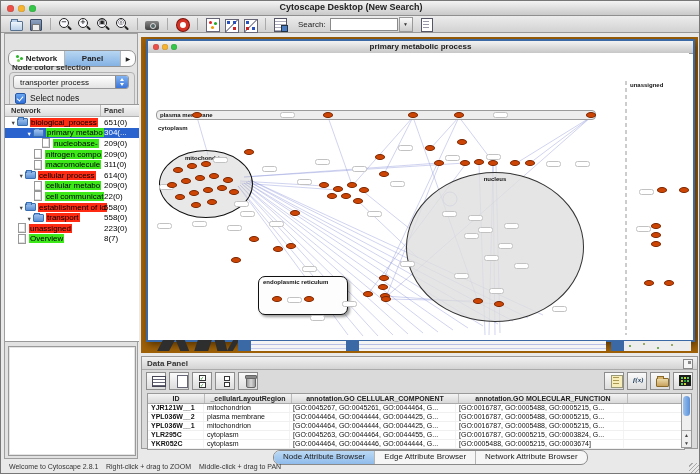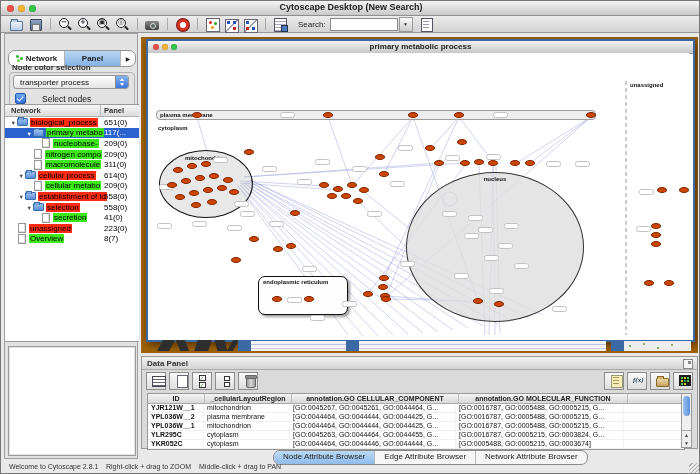--- a/index.html
+++ b/index.html
@@ -47,21 +47,21 @@
   .cp-tab.selected{background:linear-gradient(#b7d6f2,#84b2e4)}
   .cp-tab-arrow{width:14px;display:flex;align-items:center;justify-content:center;font-size:6px;color:#222}
   .net-tab-icon{width:7px;height:7px;position:relative}
   .net-tab-icon::before{content:'';position:absolute;left:0;top:0;width:3px;height:3px;border-radius:50%;background:#2ab52a;box-shadow:4px 2px 0 #2ab52a,1px 4px 0 #7c5}
   .cp-group-label{position:absolute;left:7px;top:29px;font-size:8px;font-weight:bold;color:#333}
   .cp-group{position:absolute;left:4px;top:38px;width:124px;height:34px;border:1px solid #b2b2b2;border-radius:4px}
   .combo{position:absolute;left:8px;top:41px;width:116px;height:14px;border:1px solid #98989a;border-radius:3px;background:linear-gradient(#fff,#e4e4e4);font-size:8px;line-height:13px;padding-left:6px;box-sizing:border-box;color:#111}
   .combo .stepper{position:absolute;right:0;top:0;width:12px;height:12px;background:linear-gradient(#82b4f2,#3a74d8);border-radius:0 2px 2px 0;border-left:1px solid #888}
   .combo .stepper::before{content:'';position:absolute;left:3.5px;top:2px;border-left:2.5px solid transparent;border-right:2.5px solid transparent;border-bottom:3px solid #fff}
   .combo .stepper::after{content:'';position:absolute;left:3.5px;bottom:2px;border-left:2.5px solid transparent;border-right:2.5px solid transparent;border-top:3px solid #fff}
-  .cb-row{position:absolute;left:10px;top:59px;display:flex;align-items:center;gap:16px}
+  .cb-row{position:absolute;left:10px;top:59px;display:flex;align-items:flex-start;gap:4px}
   .checkbox{width:9px;height:9px;border-radius:2px;background:linear-gradient(#6aa6ee,#2f6fd8);border:1px solid #2858a8;position:relative}
   .checkbox::after{content:'';position:absolute;left:2px;top:1px;width:3px;height:5px;border:solid #fff;border-width:0 1.5px 1.5px 0;transform:rotate(40deg)}
   .cb-label{font-size:8.5px;color:#111}
   .tree-wrap{position:absolute;left:0;top:70px;width:134px;height:238px;background:#fff;border-top:1px solid #999;border-bottom:1px solid #999;overflow:hidden;box-sizing:border-box}
   .tree-head{position:relative;height:11px;background:linear-gradient(#f6f6f6,#dcdcdc);border-bottom:1px solid #b0b0b0;font-size:7.5px;font-weight:bold;color:#333}
   .th-net{position:absolute;left:6px;top:1px}
   .th-nodes{position:absolute;left:99px;top:1px}
   .th-div{position:absolute;left:95px;top:0;width:1px;height:11px;background:#bbb}
   .tree-row{position:relative;height:10.6px;display:flex;align-items:center;white-space:nowrap}
   .tree-row.sel{background:#2a63cd}
@@ -222,21 +222,21 @@
           <div class="tree-row">
             <span class="indent" style="width: 11px;"><span class="tri">▼</span></span>
             <span class="t-folder"></span>
             <span class="t-label red">biological_process</span>
             <span class="t-count">651(0)</span>
           </div>
           <div class="tree-row sel">
             <span class="indent" style="width: 27px;"><span class="tri">▼</span></span>
             <span class="t-folder"></span>
             <span class="t-label green">primary metabo</span>
-            <span class="t-count">117(...</span>
+            <span class="t-count">304(...</span>
           </div>
           <div class="tree-row">
             <span class="indent" style="width: 35px;"></span>
             <span class="t-file"></span>
             <span class="t-label green">nucleobase-</span>
             <span class="t-count">209(0)</span>
           </div>
           <div class="tree-row">
             <span class="indent" style="width: 27px;"></span>
             <span class="t-file"></span>
@@ -255,36 +255,36 @@
             <span class="t-label red">cellular process</span>
             <span class="t-count">614(0)</span>
           </div>
           <div class="tree-row">
             <span class="indent" style="width: 27px;"></span>
             <span class="t-file"></span>
             <span class="t-label green">cellular metabo</span>
             <span class="t-count">209(0)</span>
           </div>
           <div class="tree-row">
+            <span class="indent" style="width: 27px;"></span>
+            <span class="t-file"></span>
+            <span class="t-label green">cell communicat</span>
+            <span class="t-count">22(0)</span>
+          </div>
+          <div class="tree-row">
             <span class="indent" style="width: 19px;"><span class="tri">▼</span></span>
             <span class="t-folder"></span>
             <span class="t-label red">establishment of lo</span>
             <span class="t-count">558(0)</span>
           </div>
           <div class="tree-row">
             <span class="indent" style="width: 27px;"><span class="tri">▼</span></span>
             <span class="t-folder"></span>
-            <span class="t-label red">selection</span>
+            <span class="t-label red">transport</span>
             <span class="t-count">558(0)</span>
-          </div>
-          <div class="tree-row">
-            <span class="indent" style="width: 35px;"></span>
-            <span class="t-file"></span>
-            <span class="t-label green">secretion</span>
-            <span class="t-count">41(0)</span>
           </div>
           <div class="tree-row">
             <span class="indent" style="width: 11px;"></span>
             <span class="t-file"></span>
             <span class="t-label red">unassigned</span>
             <span class="t-count">223(0)</span>
           </div>
           <div class="tree-row">
             <span class="indent" style="width: 11px;"></span>
             <span class="t-file"></span>

